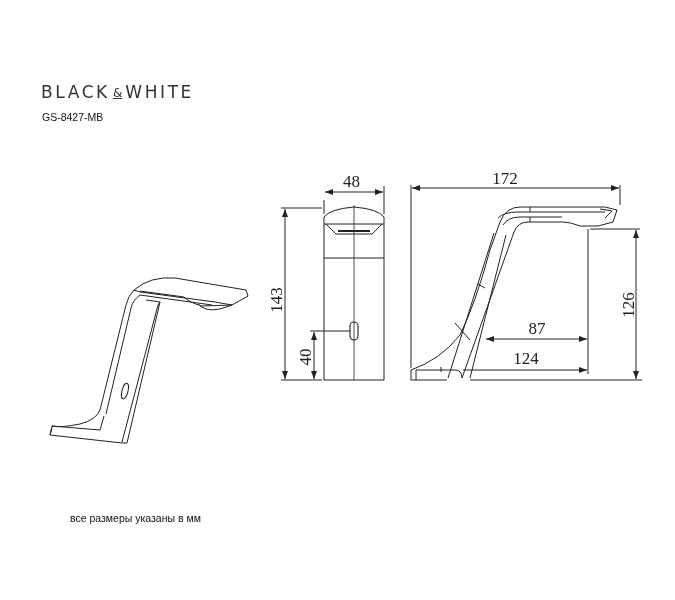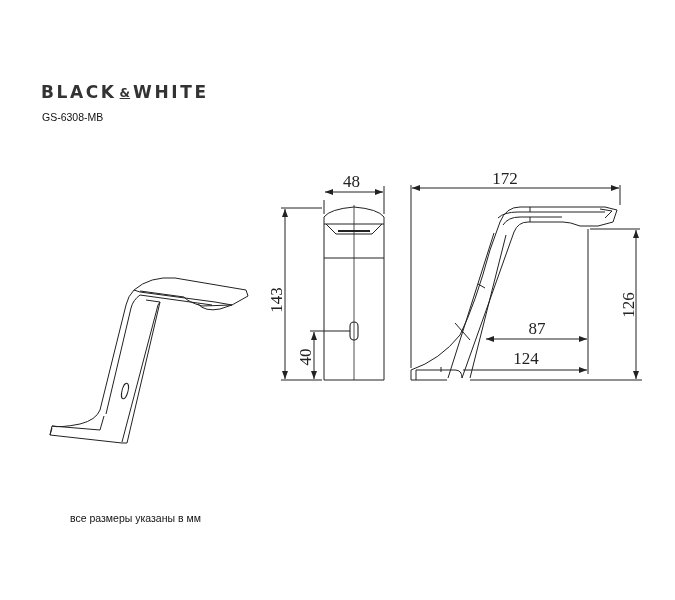--- a/index.html
+++ b/index.html
@@ -1,30 +1,30 @@
 <!DOCTYPE html>
 <html><head>
 <meta charset="utf-8">
 <style>
   html, body { margin: 0; padding: 0; background: #ffffff; }
   body { width: 675px; height: 600px; position: relative; overflow: hidden; font-family: "Liberation Sans", sans-serif; color: #222; }
-  .brand { position: absolute; left: 41px; top: 82px; font-size: 17px; letter-spacing: 2.6px; color: #333; font-family: "DejaVu Sans", sans-serif; font-weight: 700; }
+  .brand { position: absolute; left: 41px; top: 82px; font-size: 17px; letter-spacing: 2.6px; color: #333; font-family: "DejaVu Sans", sans-serif; font-weight: 400; }
   .brand .amp { font-size: 12px; letter-spacing: 0; text-decoration: underline; margin: 0 3px; vertical-align: 1px; }
   .model { position: absolute; left: 42px; top: 111px; font-size: 10.5px; color: #111; }
   .note { position: absolute; left: 38px; top: 512px; font-size: 10.5px; color: #111; margin-left: 32px; }
   svg.drawing { position: absolute; left: 0; top: 0; }
   .dimtext { font-family: "Liberation Serif", serif; font-size: 17px; fill: #222; }
 </style>
 </head>
 <body>
 
 <div class="brand">
   <span>BLACK</span><span class="amp">&amp;</span><span>WHITE</span>
 </div>
-<div class="model">GS-6308-MB</div>
+<div class="model">GS-8427-MB</div>
 <div class="note">все размеры указаны в мм</div>
 
 <svg class="drawing" width="675" height="600" viewBox="0 0 675 600" xmlns="http://www.w3.org/2000/svg">
   <defs>
     <marker id="arr" markerWidth="8" markerHeight="6" refX="8" refY="3" orient="auto-start-reverse">
       <path d="M0,0 L8,3 L0,6 Z" fill="#222"></path>
     </marker>
   </defs>
 
   <g fill="none" stroke="#222" stroke-width="1">

